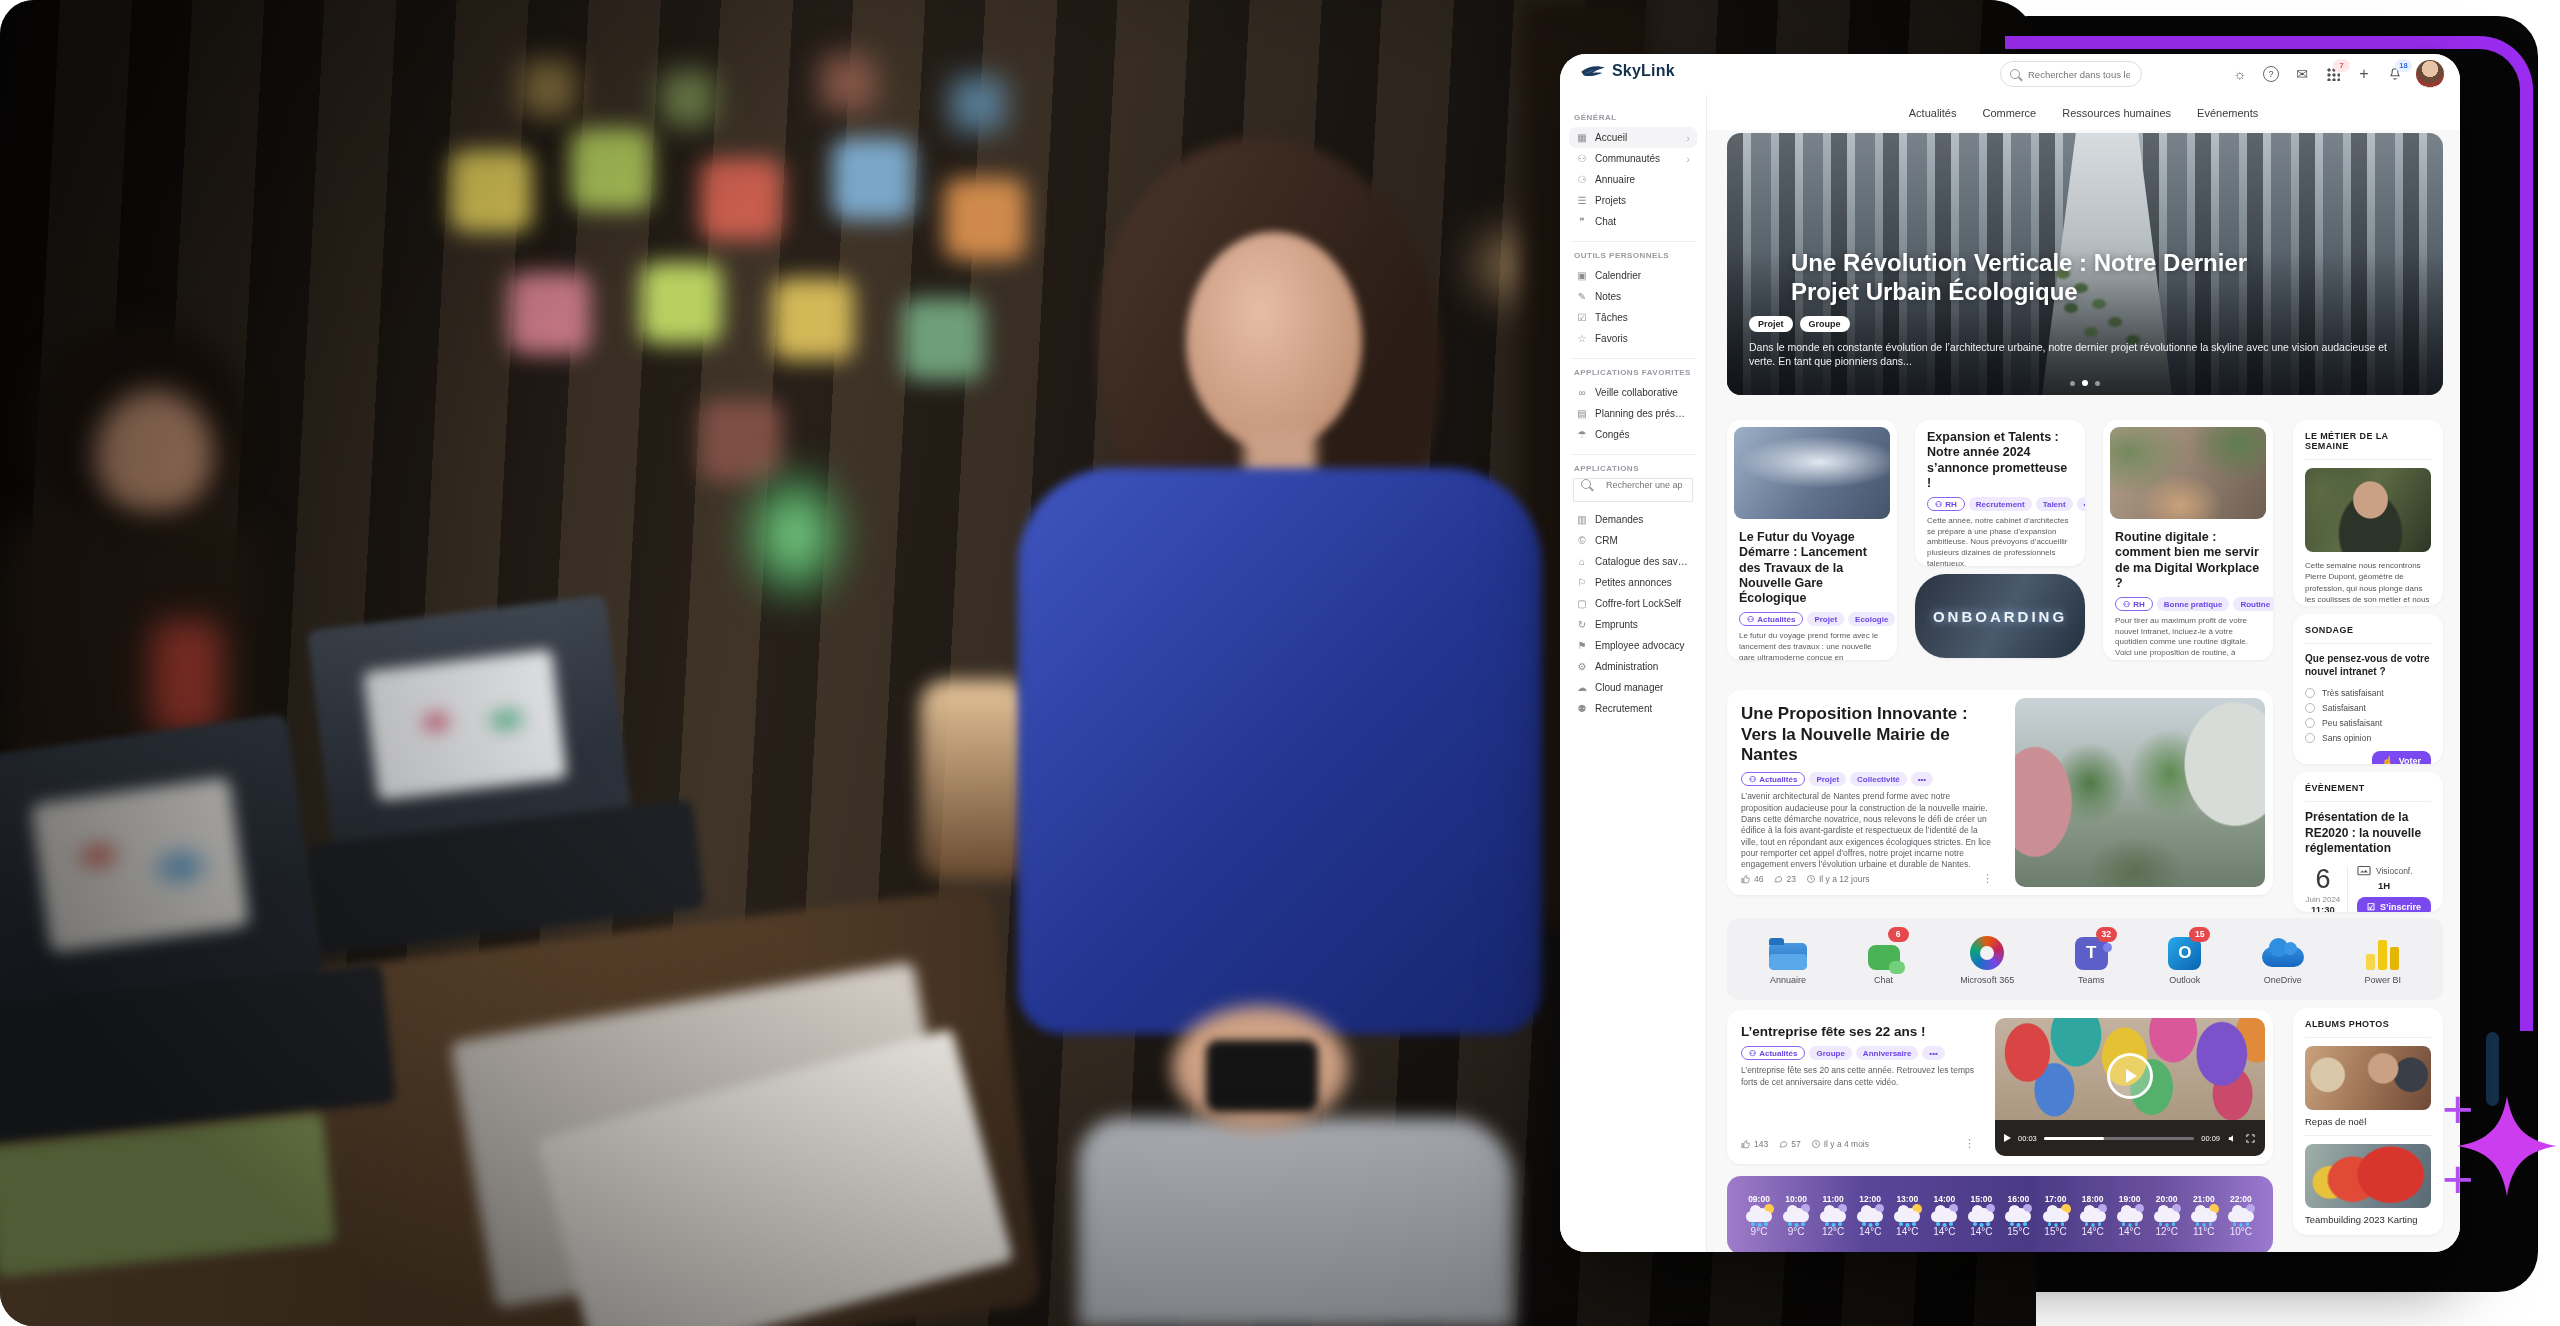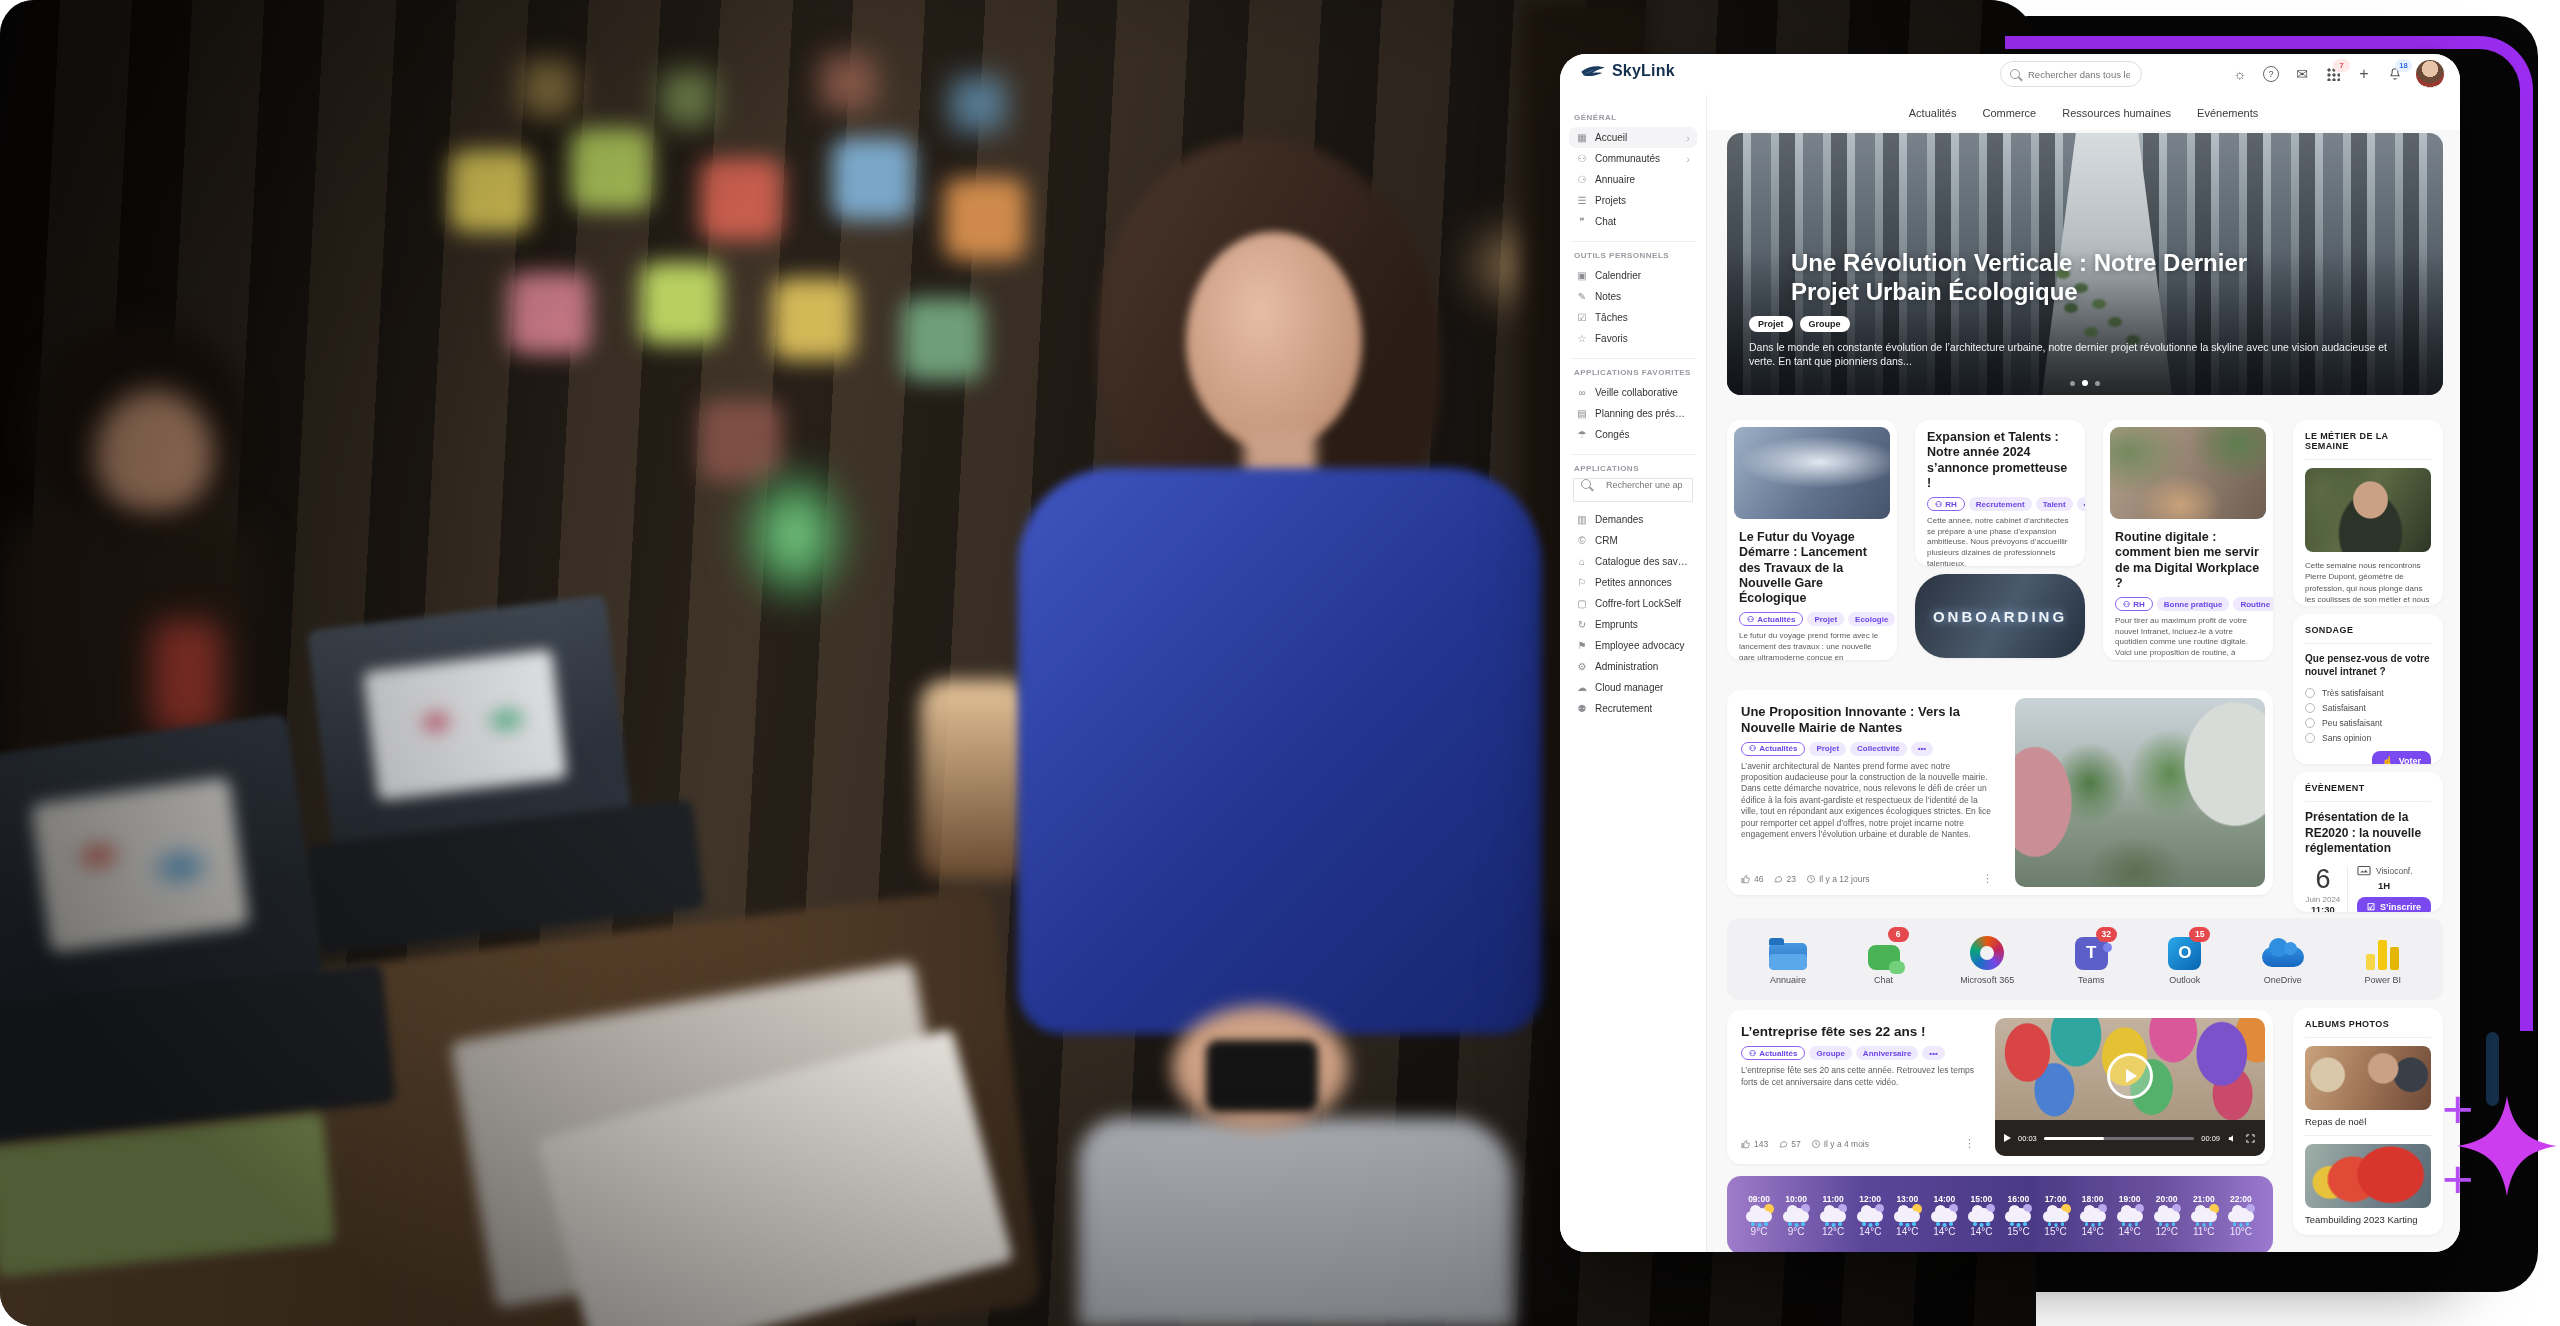--- a/index.html
+++ b/index.html
@@ -524,21 +524,21 @@
             <span class="tpill">Routine</span>
 
           </div>
           <div class="ftext">Pour tirer au maximum profit de votre nouvel Intranet, incluez-le à votre quotidien comme une routine digitale. Voici une proposition de routine, à adapter bien sûr selon vos propres besoins.</div>
 
         </div>
       </div>
 
       <div class="fcard" style="left:20px;top:595px;width:546px;height:205px;display:flex;">
         <div style="flex:1;padding:14px 14px 10px;display:flex;flex-direction:column;">
-          <div class="ftitle" style="font-size:13px;">Une Proposition Innovante : Vers la Nouvelle Mairie de Nantes</div>
+          <div class="ftitle" style="font-size:17px;">Une Proposition Innovante : Vers la Nouvelle Mairie de Nantes</div>
           <div class="tags">
             <span class="tpill primary">
                 <span>⚇</span>
                 <span>Actualités</span>
               </span>
             <span class="tpill">Projet</span>
             <span class="tpill">Collectivité</span>
             <span class="tpill">•••</span>
           </div>
           <div class="ftext" style="font-size:8.5px;">L’avenir architectural de Nantes prend forme avec notre proposition audacieuse pour la construction de la nouvelle mairie. Dans cette démarche novatrice, nous relevons le défi de créer un édifice à la fois avant-gardiste et respectueux de l’identité de la ville, tout en répondant aux exigences écologiques strictes. En lice pour remporter cet appel d’offres, notre projet incarne notre engagement envers l’évolution urbaine et durable de Nantes.</div>

